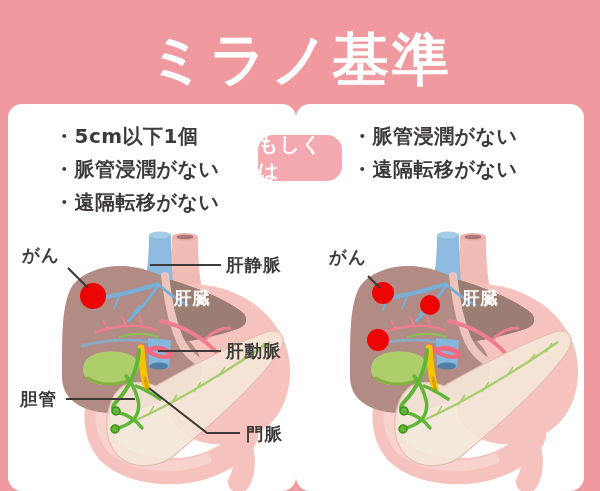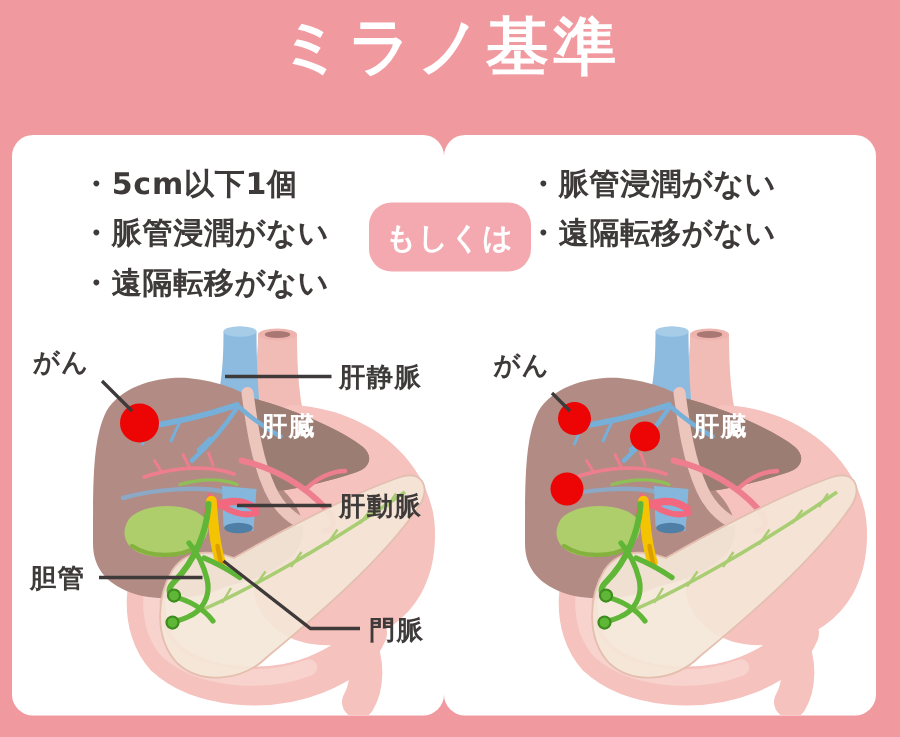--- a/index.html
+++ b/index.html
@@ -5,23 +5,23 @@
   html,body{margin:0;padding:0;}
   body{
     width:600px;height:491px;
     font-family:"DejaVu Sans","Liberation Sans",sans-serif;
     background:#F09AA0;
     position:relative;
     overflow:hidden;
   }
   .stage{width:600px;height:491px;position:relative;}
   .page-title{
-    margin:0;height:90px;box-sizing:border-box;
-    padding-top:8px;text-align:center;
-    font-size:42px;font-weight:800;color:#ffffff;
+    margin:0;height:104px;box-sizing:border-box;
+    padding-top:28px;text-align:center;
+    font-size:57px;font-weight:800;color:#ffffff;
     letter-spacing:3px;line-height:1.1;
   }
   .panels{
     display:flex;gap:0;padding:0 8px;
     height:387px;
   }
   .panel{
     position:relative;width:288px;height:387px;
     background:#ffffff;border-radius:14px;
     overflow:hidden;flex:0 0 288px;box-sizing:border-box;
@@ -32,21 +32,21 @@
     line-height:33px;letter-spacing:0.5px;
   }
   .panel-right .criteria{padding-left:56px;}
   .anatomy{
     position:absolute;left:0;top:124px;
     width:288px;height:263px;display:block;
   }
   .or-badge{
     position:absolute;top:135px;left:50%;
     transform:translateX(-50%);
-    width:108px;height:46px;border-radius:15px;
+    width:84px;height:46px;border-radius:15px;
     background:#F3A9AF;color:#ffffff;
     font-size:20px;font-weight:800;letter-spacing:1px;
     display:flex;align-items:center;justify-content:center;
     z-index:5;
   }
   .anat-label{
     font-size:17.5px;font-weight:700;fill:#3E3A39;letter-spacing:1px;
   }
   .anat-label.on-organ{fill:#ffffff;}
   .leader{stroke:#3E3A39;stroke-width:2.2;fill:none;}

